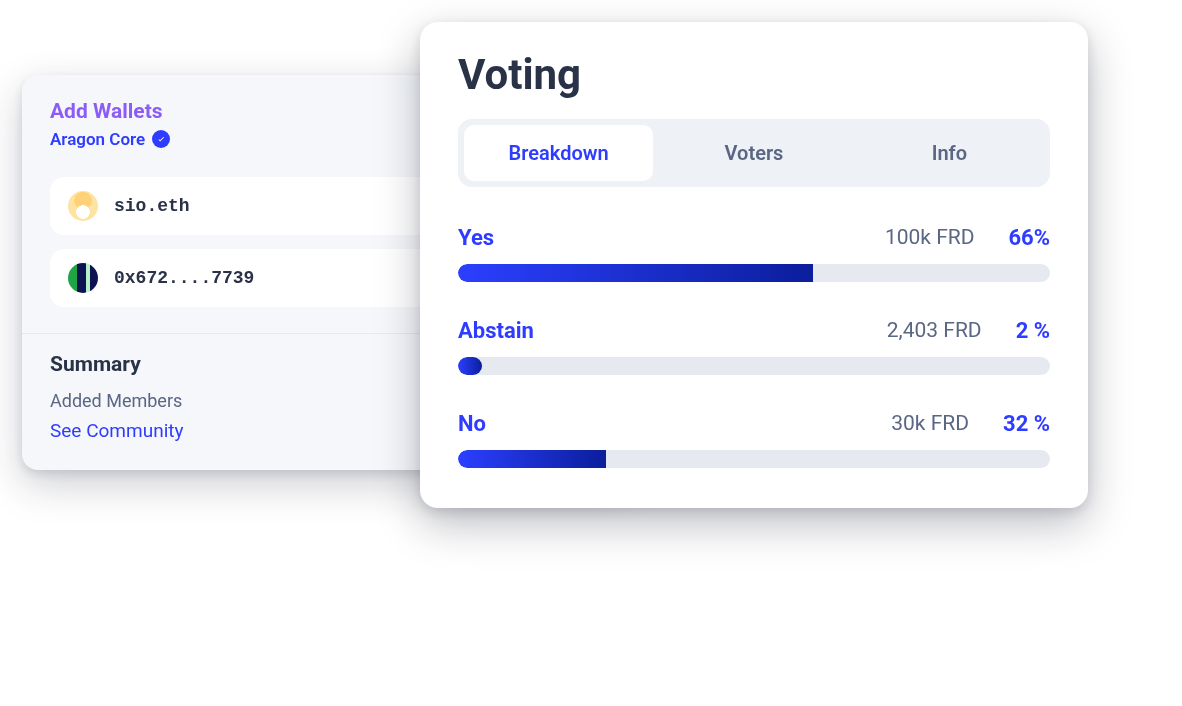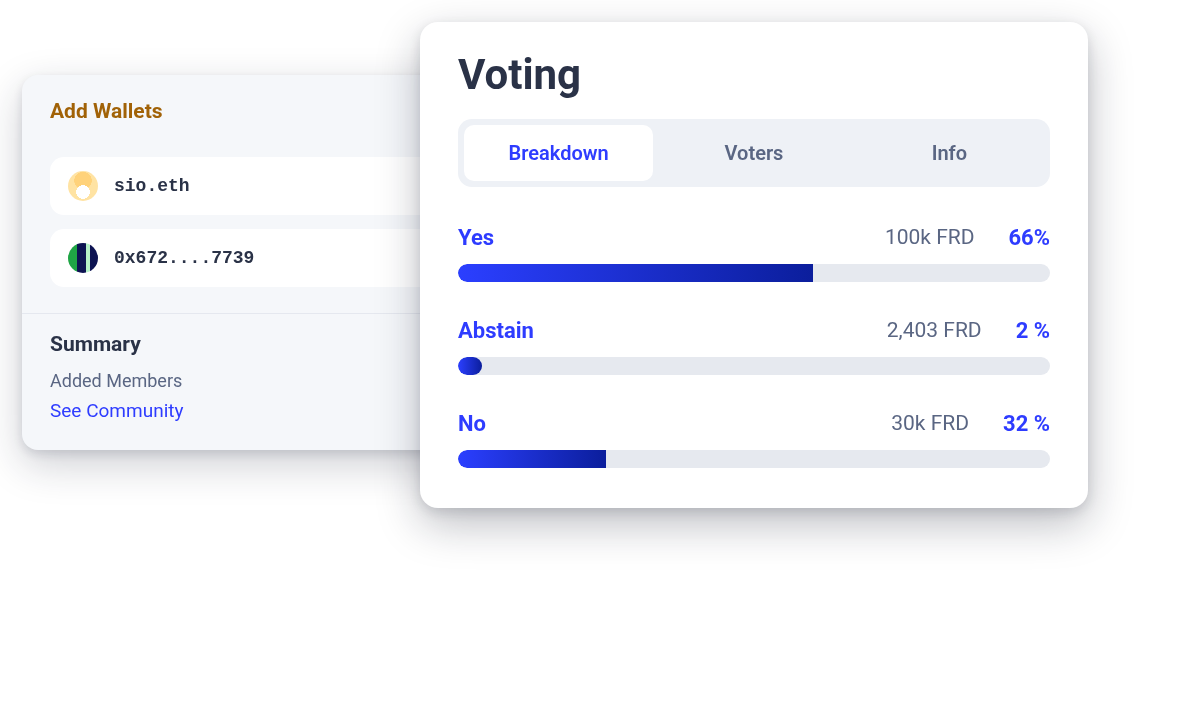--- a/index.html
+++ b/index.html
@@ -22,21 +22,21 @@
     border-radius: 16px;
     box-shadow: 0 14px 40px rgba(28,33,56,0.22), 0 4px 10px rgba(28,33,56,0.12);
     padding: 0 0 28px 0;
   }
   .wallets-header {
     padding: 24px 28px 10px 28px;
   }
   .wallets-title {
     font-size: 21px;
     font-weight: 700;
-    color: #a16207;
+    color: #8b5cf6;
     margin-bottom: 6px;
   }
   .wallets-sub {
     display: flex;
     align-items: center;
     gap: 7px;
     font-size: 17px;
     font-weight: 600;
     color: #2e3cff;
   }
@@ -211,20 +211,28 @@
 <div class="wallets-card">
   <div class="header-edit-chip">
     <svg viewBox="0 0 24 24" stroke-width="2" stroke-linecap="round" stroke-linejoin="round">
       <path d="M3 17.25V21h3.75L17.8 9.94l-3.75-3.75L3 17.25z"></path>
       <path d="M14.05 6.19l3.75 3.75"></path>
     </svg>
   </div>
 
   <div class="wallets-header">
     <div class="wallets-title">Add Wallets</div>
+    <div class="wallets-sub">
+      <span>Aragon Core</span>
+      <span class="verify-icon">
+        <svg viewBox="0 0 24 24">
+            <path d="M9 16.2l-3.5-3.5 1.4-1.4L9 13.4l7.1-7.1 1.4 1.4z"></path>
+          </svg>
+      </span>
+    </div>
   </div>
 
   <div class="wallets-list">
     <div class="wallet-row">
       <div class="avatar av1"></div>
       <div class="wallet-label">sio.eth</div>
       <span class="row-action">
         <svg viewBox="0 0 24 24" stroke-width="2" stroke-linecap="round" stroke-linejoin="round">
           <path d="M14 3h7v7"></path>
             <path d="M10 14L21 3"></path>

